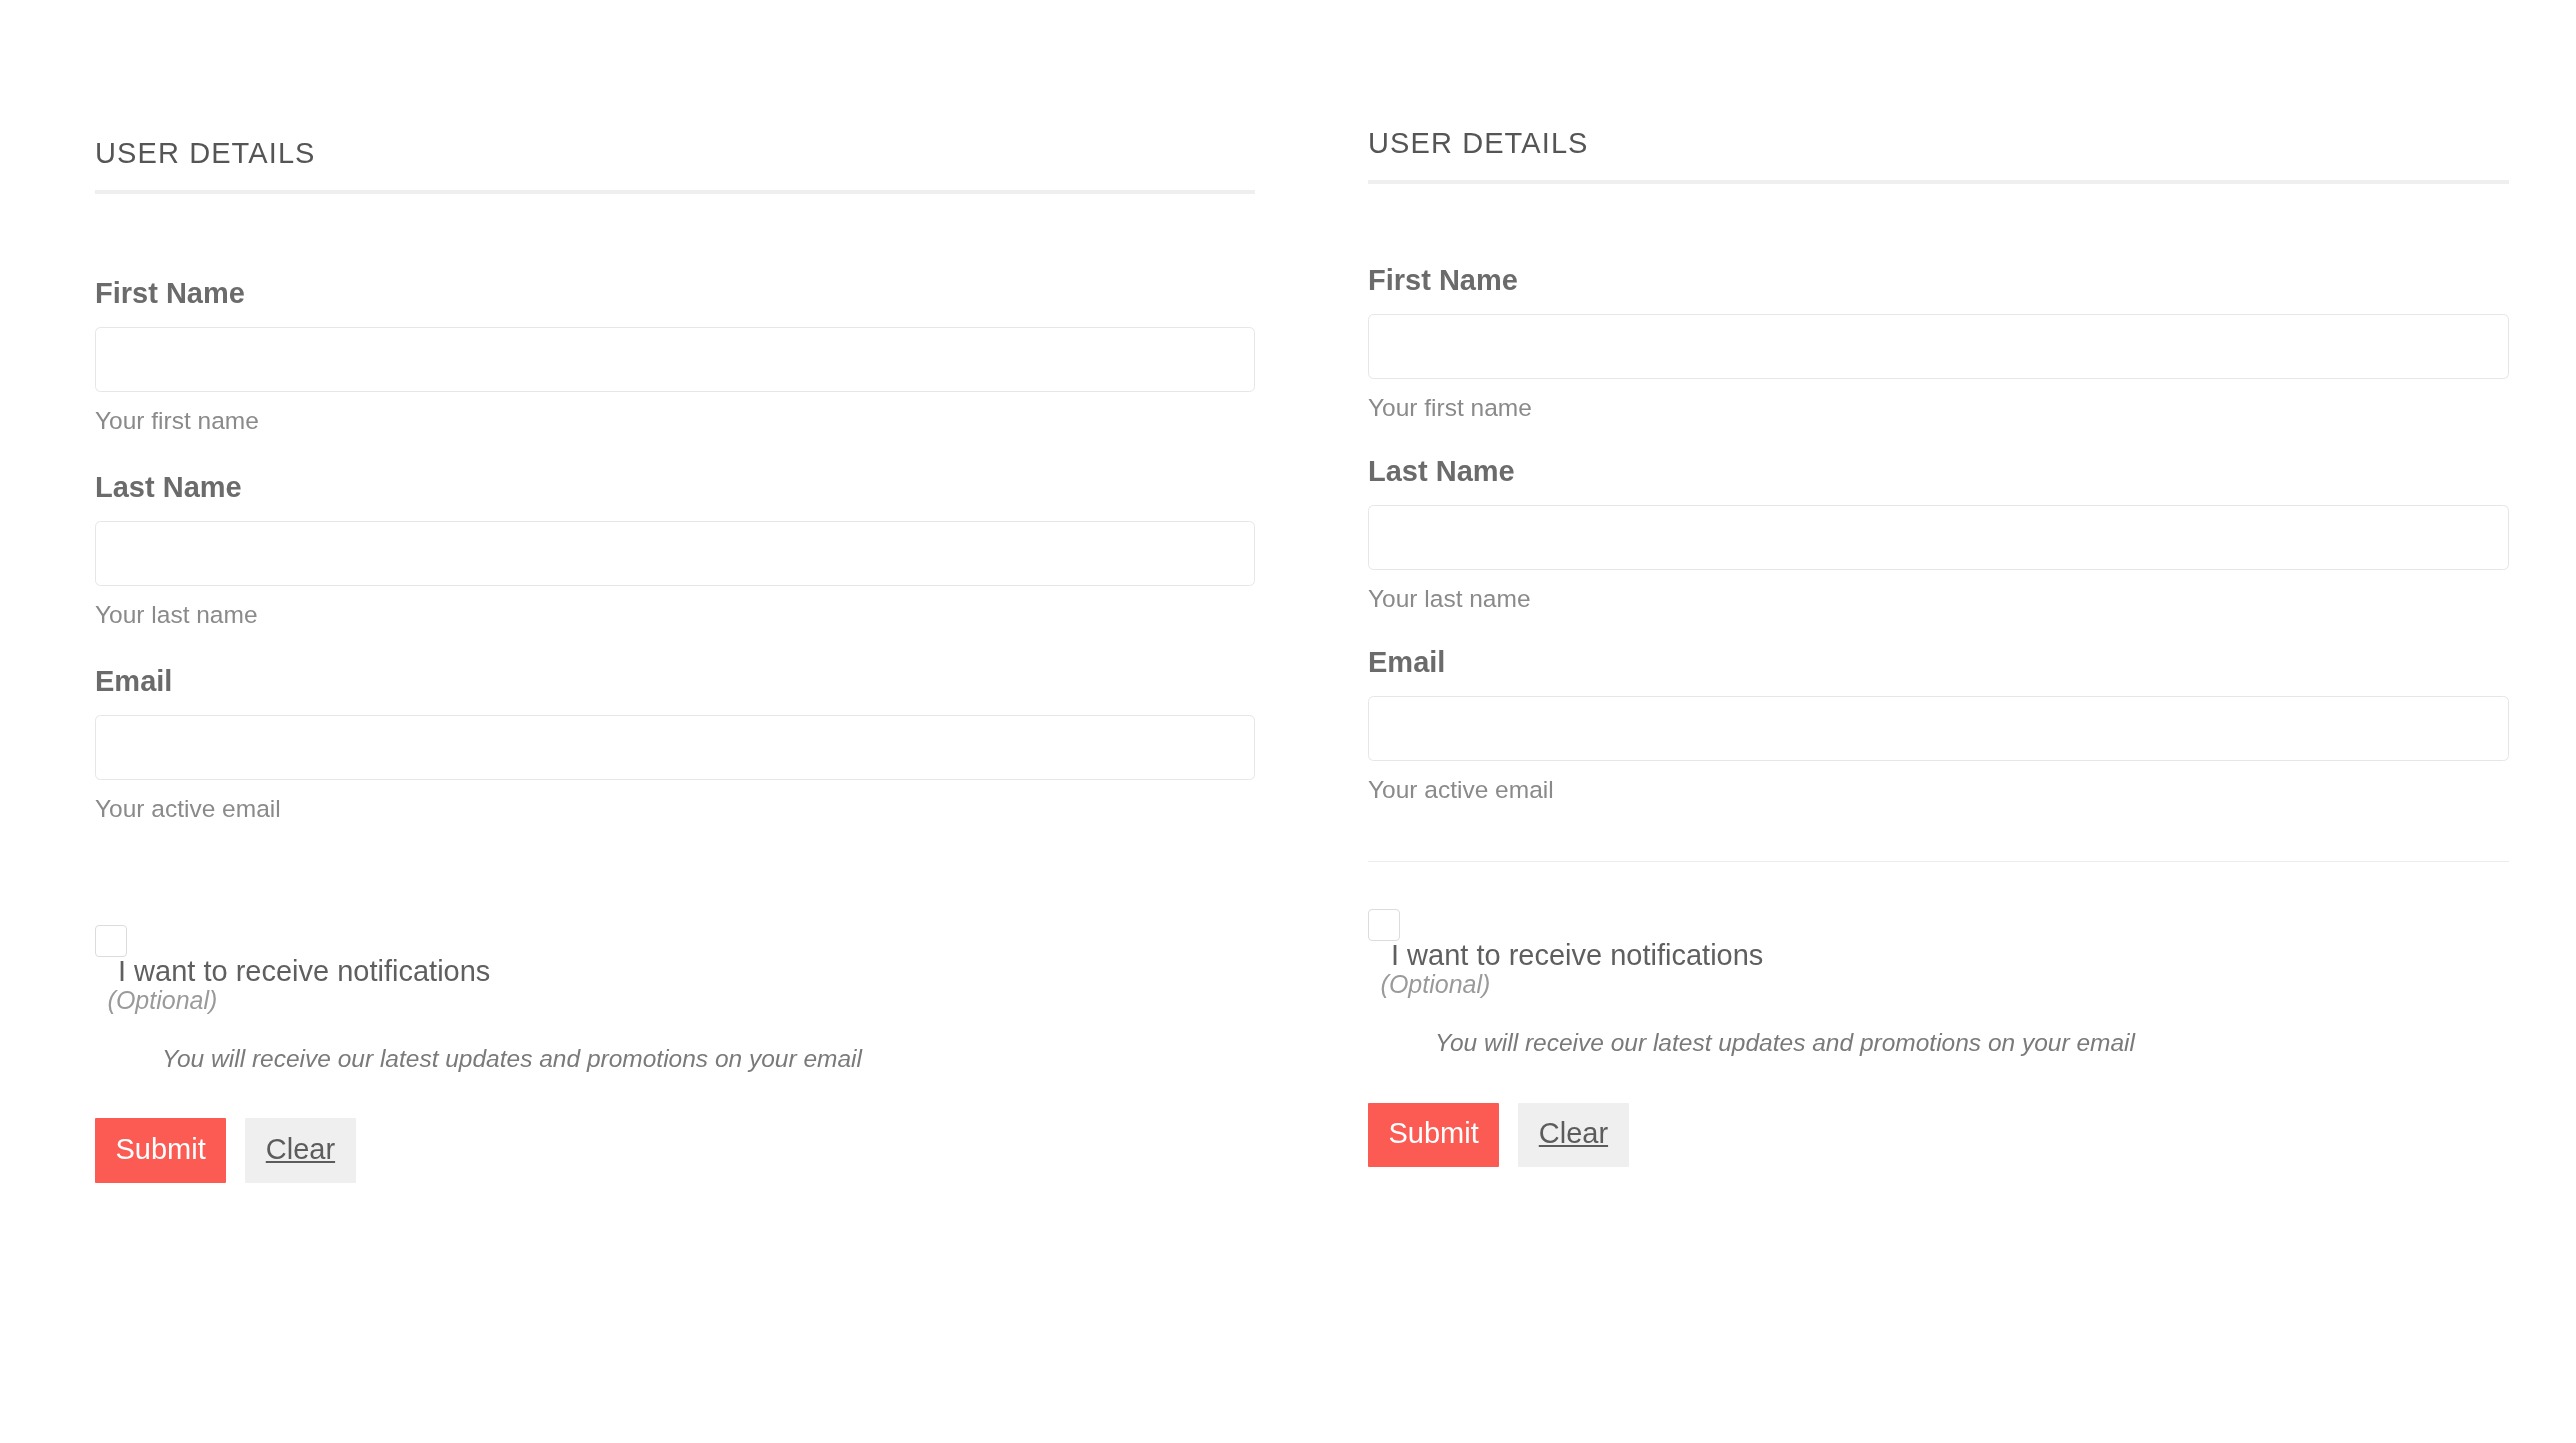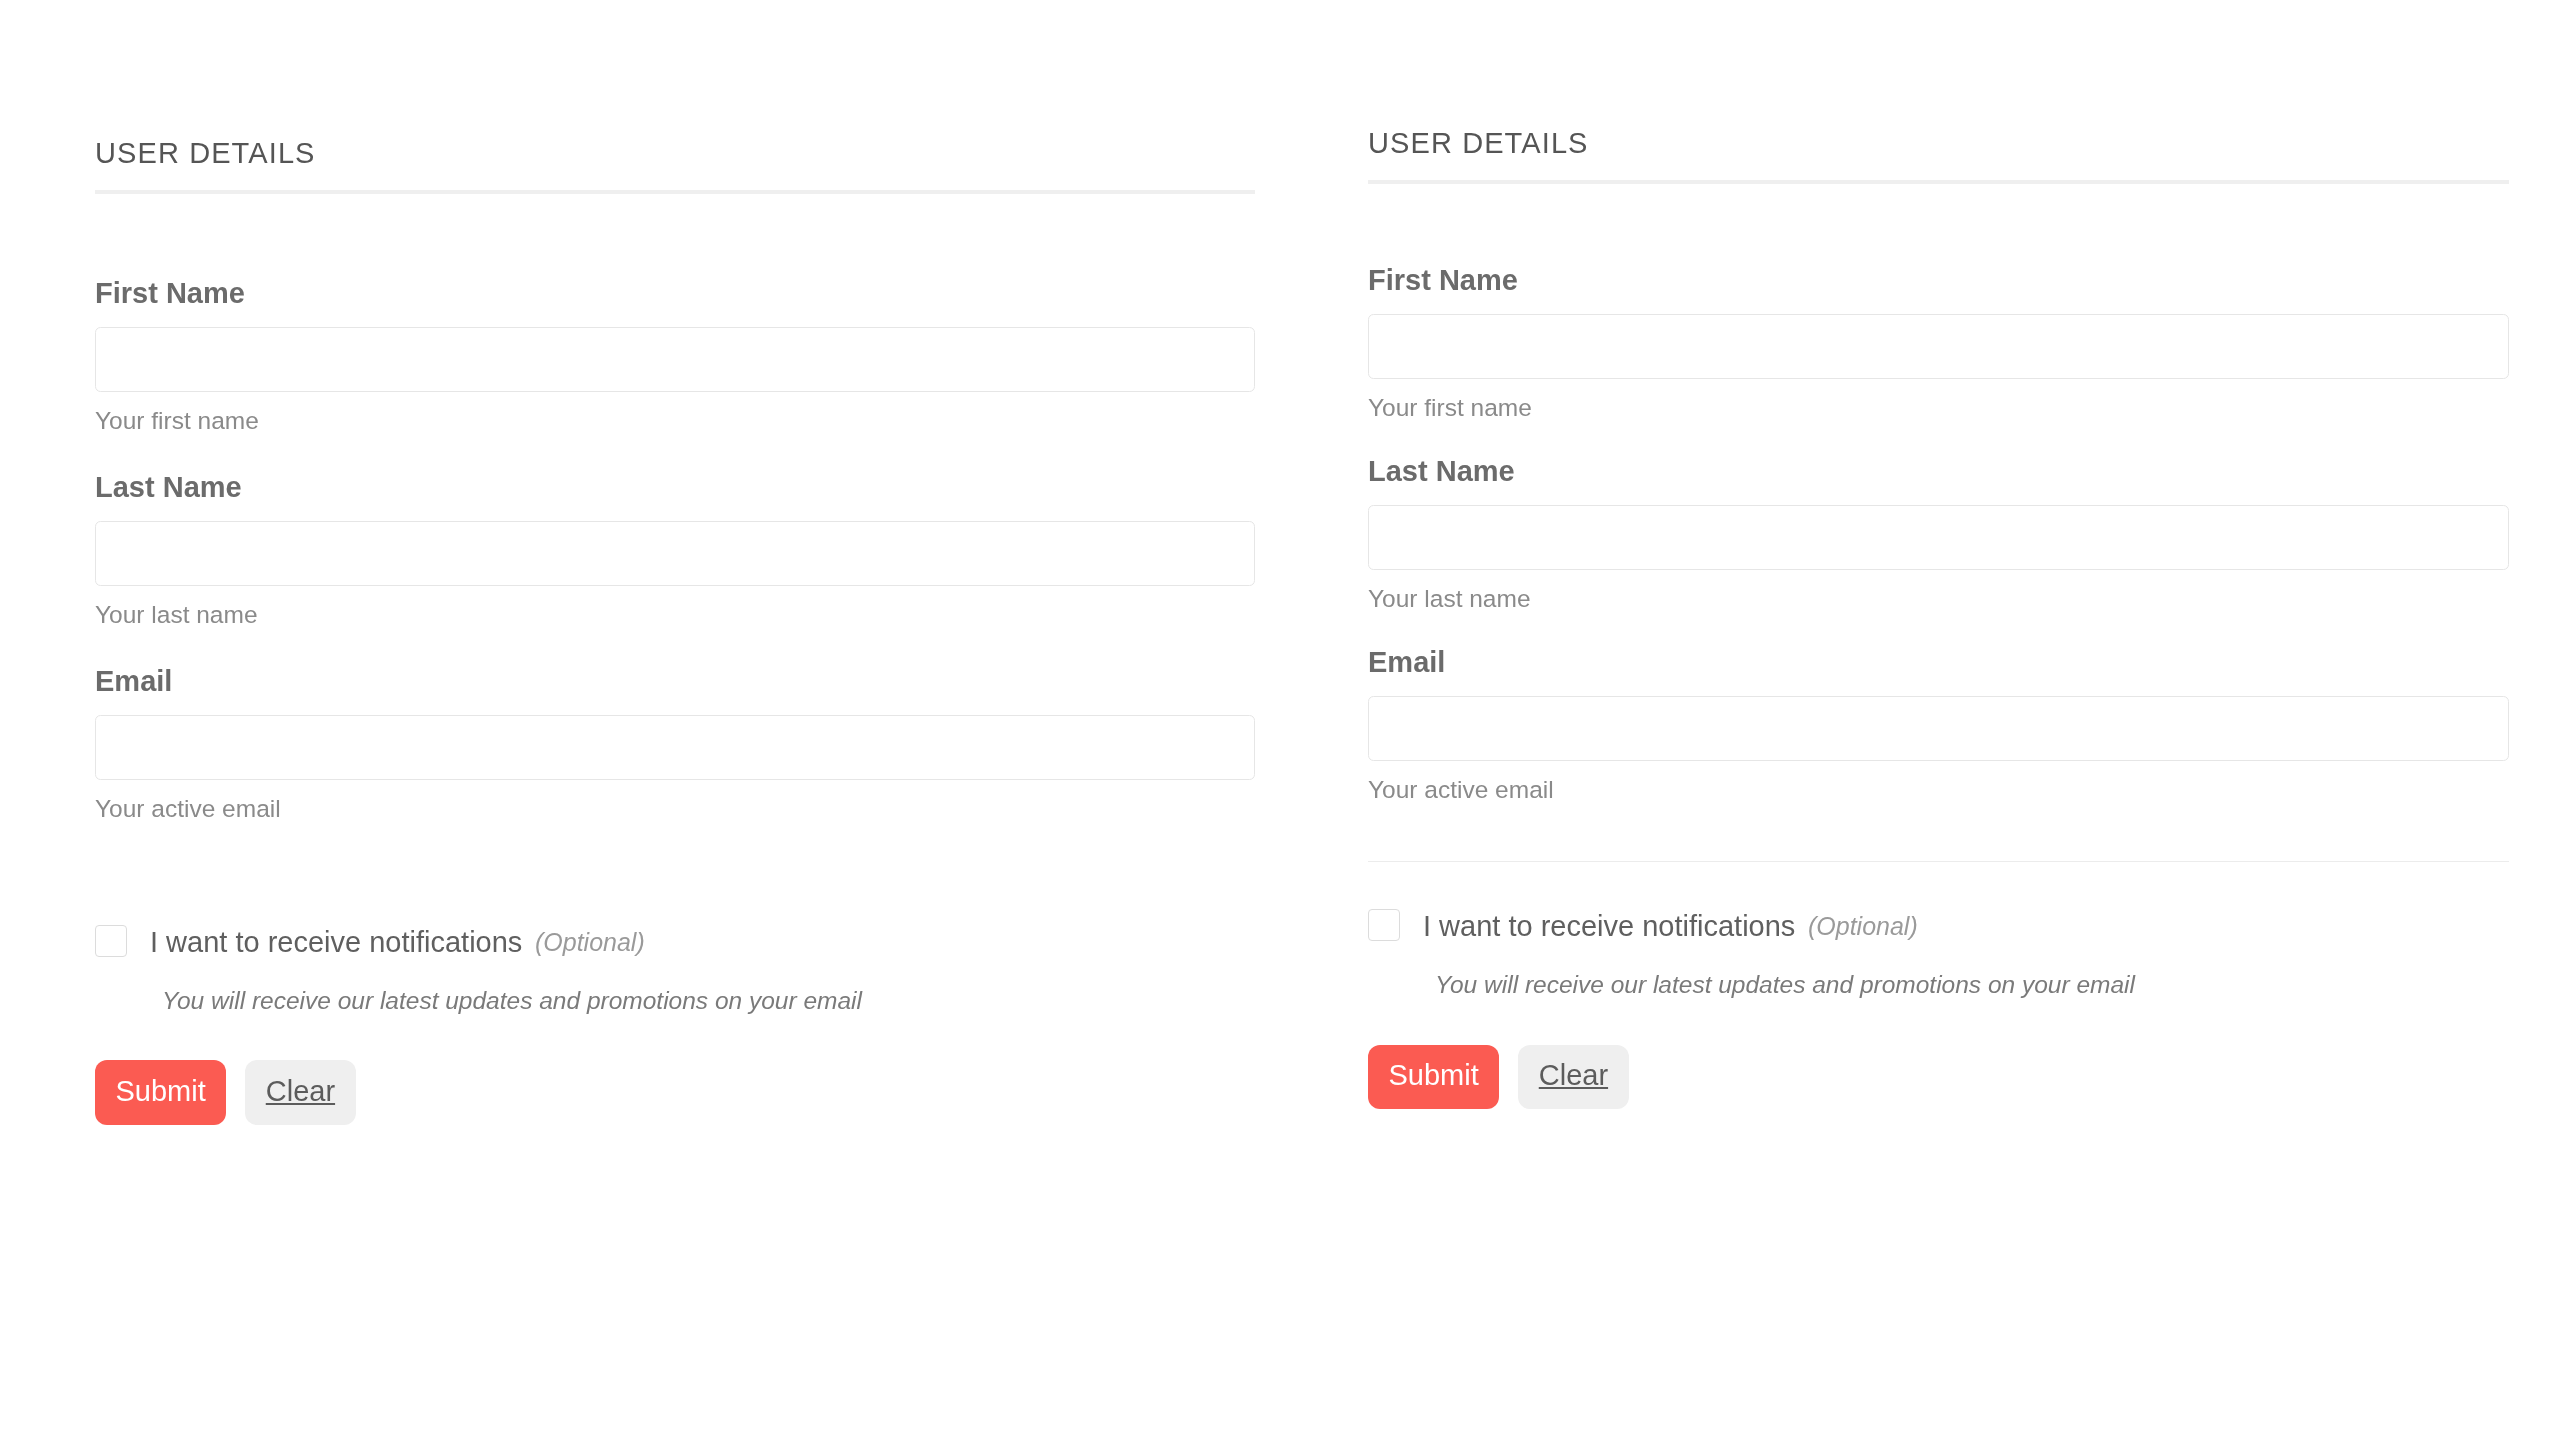--- a/index.html
+++ b/index.html
@@ -97,21 +97,22 @@
     height: 1.6px;
     background: #ececec;
     width: 100%;
   }
   .post-divider-gap { height: 47px; }
   .left-check-gap { height: 103px; }
 
   
   .check-row {
     display: flex;
-    align-items: flex-end;
+    align-items: flex-start;
+    flex-direction: column;
   }
   .checkbox {
     -webkit-appearance: none;
     appearance: none;
     width: 32px;
     height: 32px;
     min-width: 32px;
     margin: 0;
     background: #ffffff;
     border: 1.6px solid #dcdcdc;
@@ -146,21 +147,21 @@
   .button-row {
     display: flex;
     align-items: flex-start;
     padding-top: 47px;
   }
   .btn {
     font-family: "Liberation Sans", sans-serif;
     font-size: 29px;
     line-height: 1.0;
     border: none;
-    border-radius: 12px;
+    border-radius: 1px;
     padding: 16.6px 20.5px 19px 20.5px;
     cursor: pointer;
     white-space: nowrap;
   }
   .btn-submit {
     background: #fb5b52;
     color: #ffffff;
   }
   .btn-clear {
     background: #efefef;

